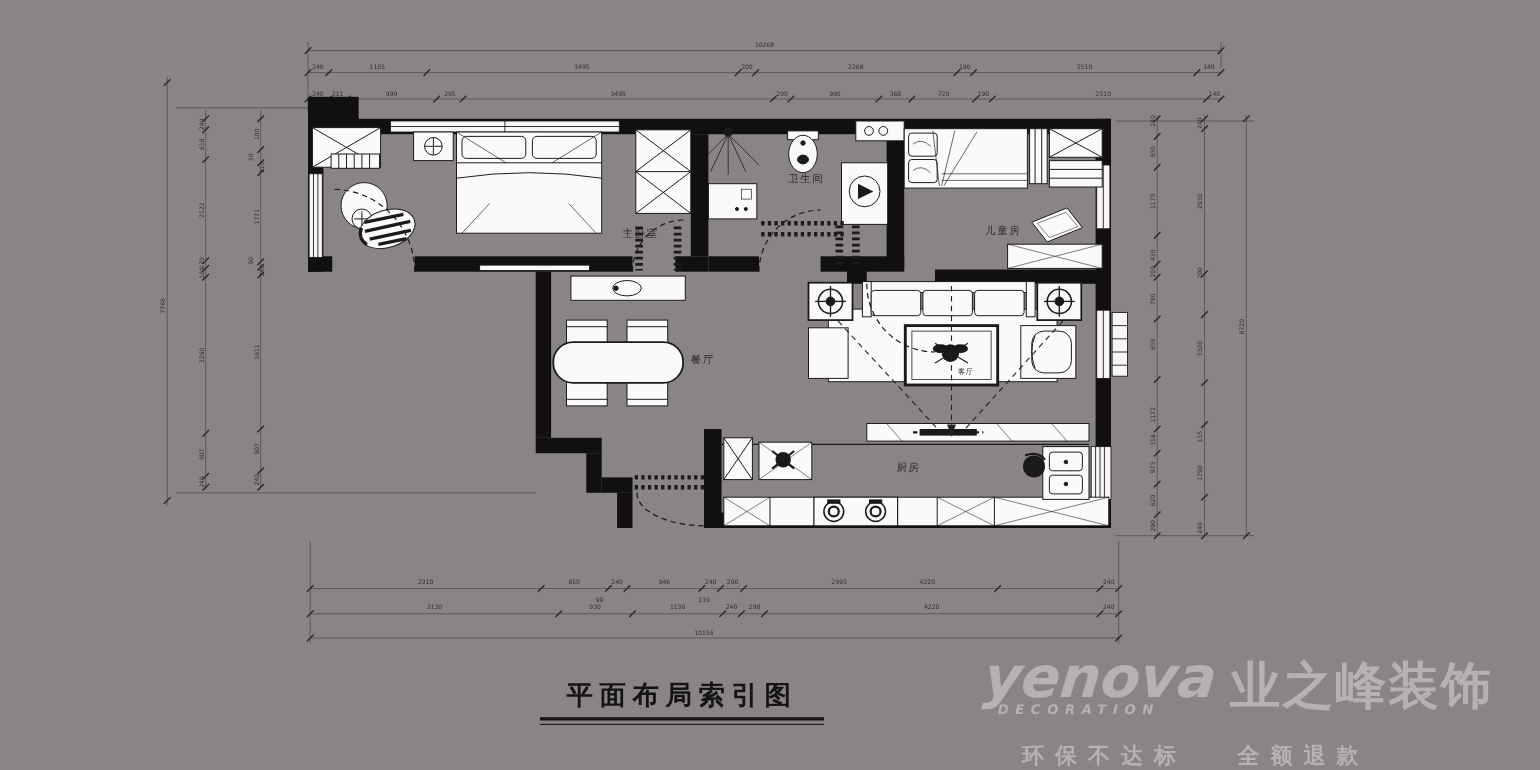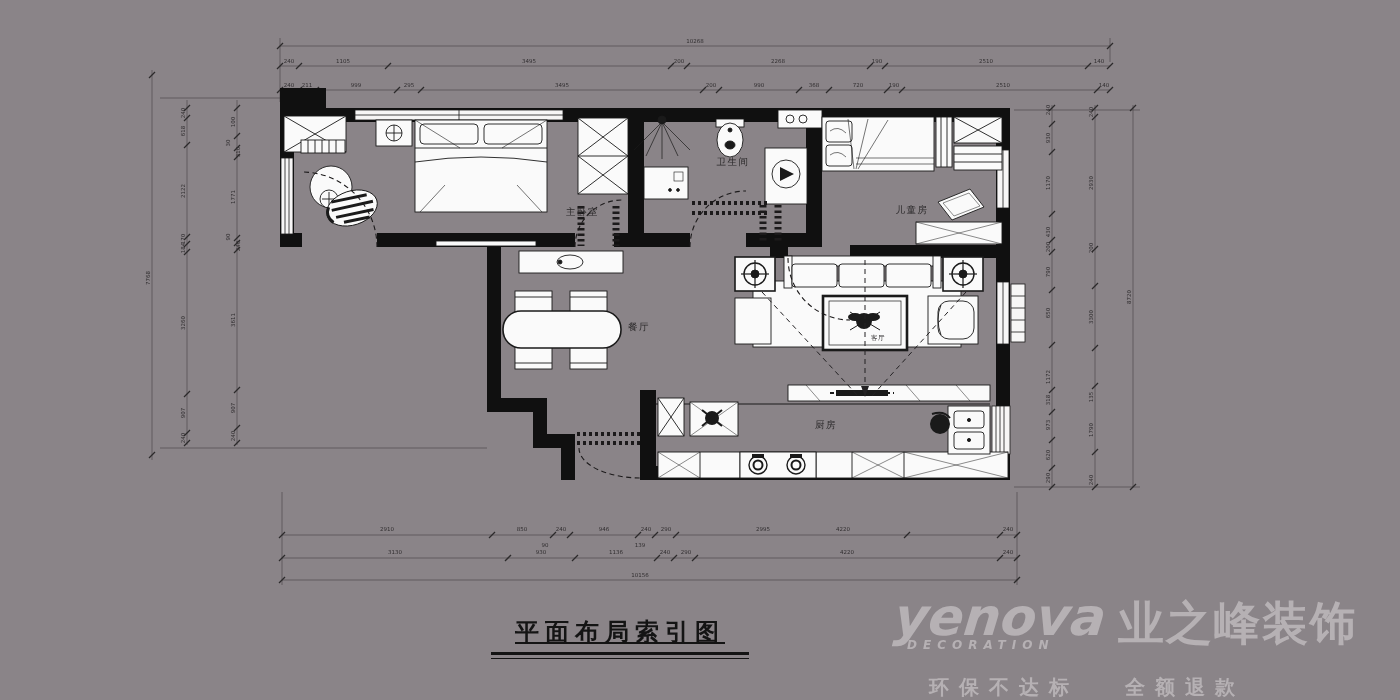--- a/index.html
+++ b/index.html
@@ -2,21 +2,21 @@
 <html><head>
 <meta charset="utf-8">
 <style>
   html,body{margin:0;padding:0;background:#8a8488;overflow:hidden;}
   .canvas{position:relative;width:1400px;height:700px;background:#8a8488;
           font-family:"Liberation Sans","DejaVu Sans",sans-serif;}
   svg{position:absolute;left:0;top:0;}
   
   .title-block{position:absolute;left:470px;top:616px;width:300px;text-align:center;}
   .title-text{font-family:"Liberation Serif","DejaVu Serif",serif;font-size:24px;
-              letter-spacing:6px;color:#141414;font-weight:600;text-decoration:underline;}
+              letter-spacing:6px;color:#141414;font-weight:600;}
   .title-rule{margin:4px auto 0 auto;width:258px;}
   .title-rule .r1{height:3px;background:#141414;}
   .title-rule .r2{height:1.5px;background:#141414;margin-top:2.5px;}
   
   .logo-block{position:absolute;left:895px;top:592px;width:505px;color:#b6b1b4;}
   .logo-row{display:flex;align-items:flex-end;}
   .brand-wrap{position:relative;width:215px;}
   .brand{font-family:"DejaVu Sans",sans-serif;font-style:italic;font-weight:800;
          font-size:52px;line-height:50px;letter-spacing:0px;transform:skewX(-6deg);}
   .deco{font-family:"DejaVu Sans",sans-serif;font-style:italic;font-weight:700;

